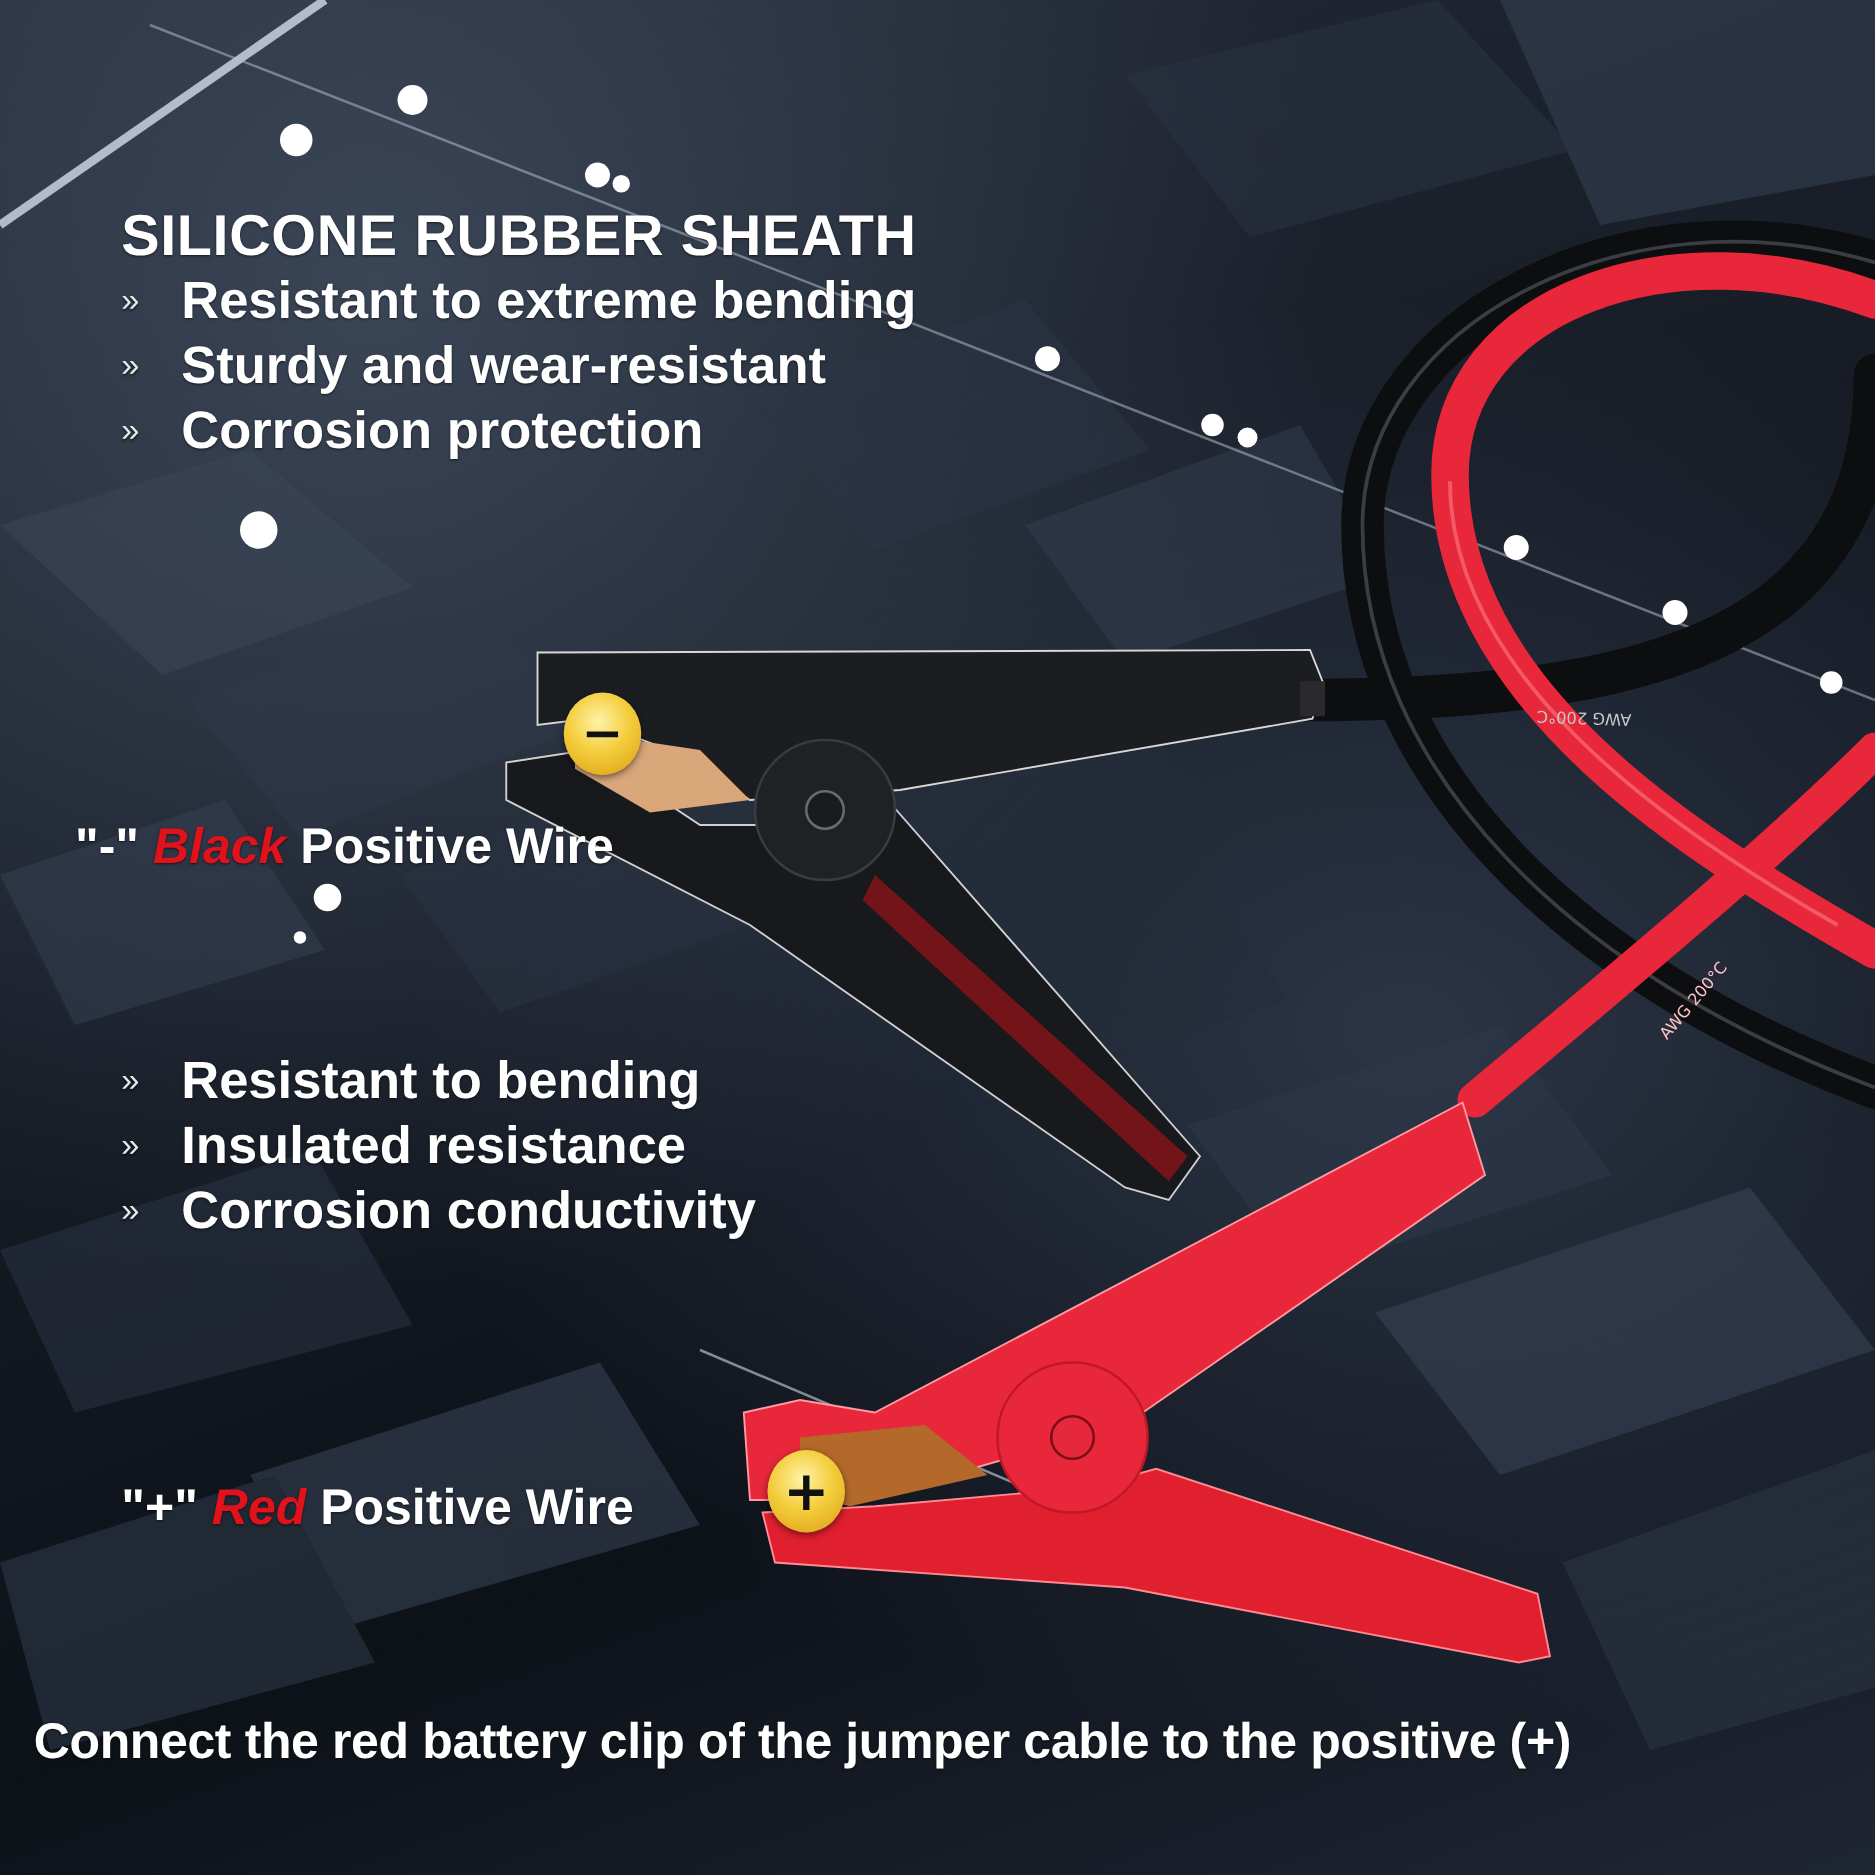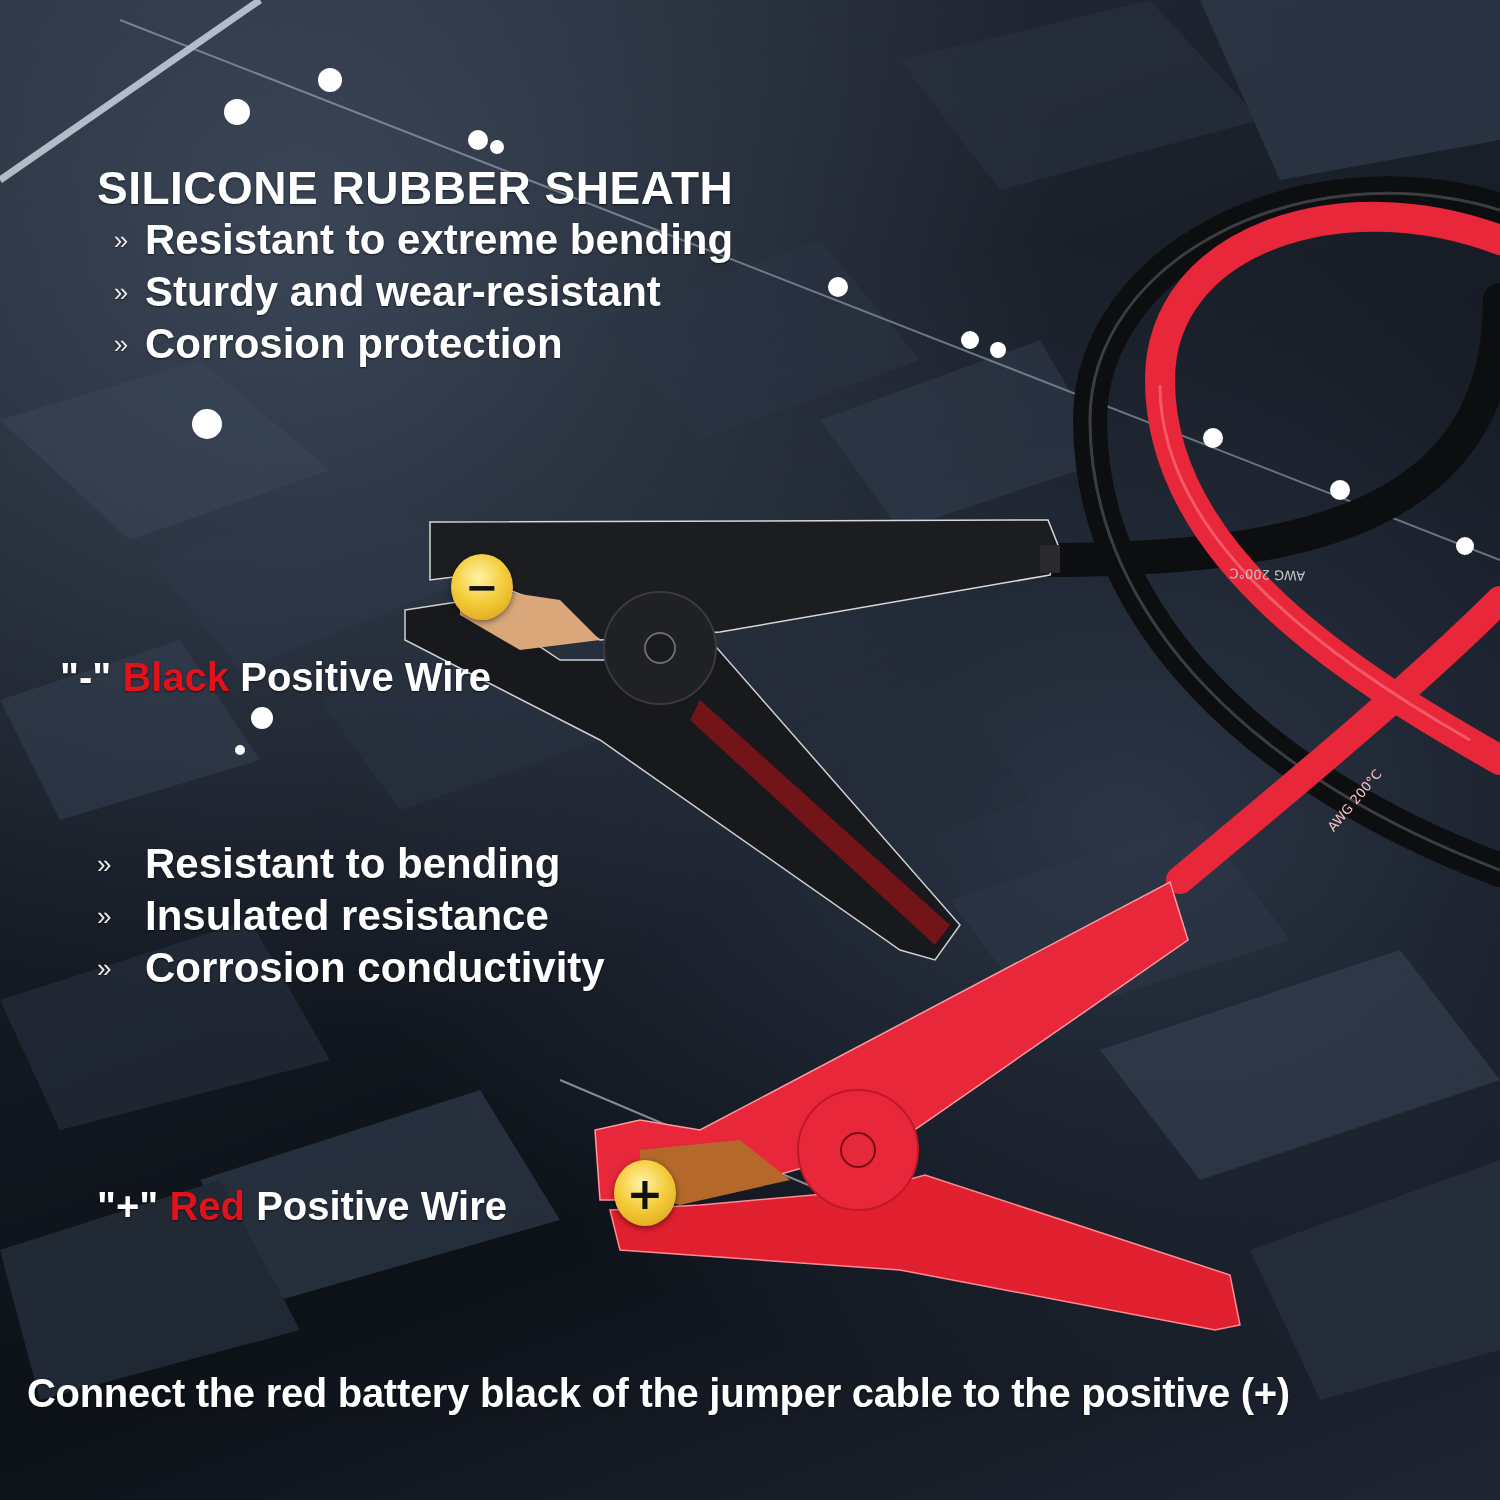--- a/index.html
+++ b/index.html
@@ -9,21 +9,21 @@
       radial-gradient(ellipse at 20% 15%, #3a4556 0%, rgba(30,36,48,0) 45%),
       radial-gradient(ellipse at 75% 55%, #2c3546 0%, rgba(20,24,32,0) 50%),
       linear-gradient(160deg, #262d3a 0%, #151a23 45%, #0d1118 70%, #1f2633 100%);
   }
   .bg-grid { position:absolute; inset:0; }
   .text { position:absolute; color:#ffffff; font-weight:bold; text-shadow:0 1px 2px rgba(0,0,0,0.6); }
   .heading { font-size:46px; letter-spacing:0.5px; line-height:52px; }
   .bullet { font-size:42px; line-height:52px; display:flex; align-items:center; }
   .chev { font-size:26px; font-weight:normal; width:48px; display:inline-block; color:#e8e8e8; }
   .wire-label { font-size:40px; white-space:nowrap; }
-  .red { color:#e0121b; }
+  .red { color:#e0121b;font-style:italic; }
   .footer { font-size:40px; line-height:46px; white-space:nowrap; letter-spacing:-0.3px; }
   .badge { position:absolute; width:62px; height:66px; border-radius:50%;
     background:radial-gradient(circle at 45% 35%, #fff3a8 0%, #f4cd3c 45%, #d99e14 100%);
     box-shadow:0 2px 6px rgba(0,0,0,0.5); display:flex; align-items:center; justify-content:center;
     color:#111; font-weight:bold; font-family:"DejaVu Sans", sans-serif; }
   svg { position:absolute; left:0; top:0; }
 </style>
 </head>
 <body>
 
@@ -98,21 +98,21 @@
     </g>
   </svg>
 
   <div class="badge" style="left:451px;top:554px;font-size:40px;">
     <span>−</span>
   </div>
   <div class="badge" style="left:614px;top:1160px;font-size:44px;">
     <span>+</span>
   </div>
 
-  <div class="text" style="left:97px;top:162px;text-align:center;">
+  <div class="text" style="left:97px;top:162px;">
     <div class="heading">SILICONE RUBBER SHEATH</div>
     <div class="bullet">
       <span class="chev">»</span>
       <span>Resistant to extreme bending</span>
     </div>
     <div class="bullet">
       <span class="chev">»</span>
       <span>Sturdy and wear-resistant</span>
     </div>
     <div class="bullet">
@@ -142,15 +142,15 @@
     </div>
   </div>
 
   <div class="text wire-label" style="left:97px;top:1184px;">
     <span>"+"</span>
     <span class="red">Red</span>
     <span>Positive Wire</span>
   </div>
 
   <div class="text footer" style="left:27px;top:1370px;">
-    <div>Connect the red battery black of the jumper cable to the positive (+)</div>
+    <div>Connect the red battery clip of the jumper cable to the positive (+)</div>
   </div>
 </div>
 
 </body></html>

